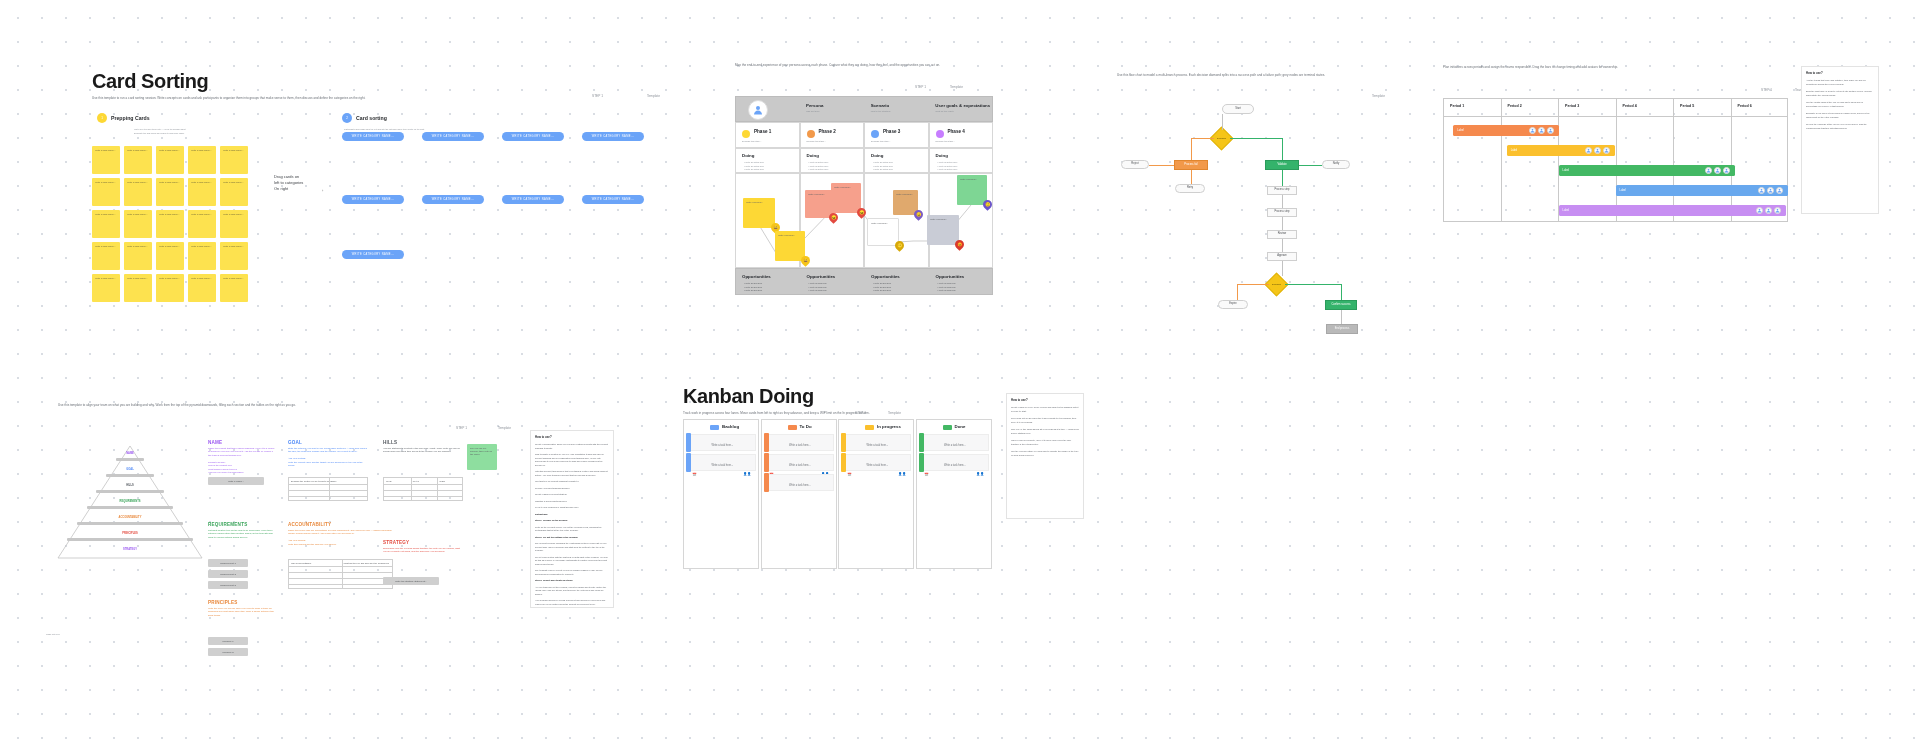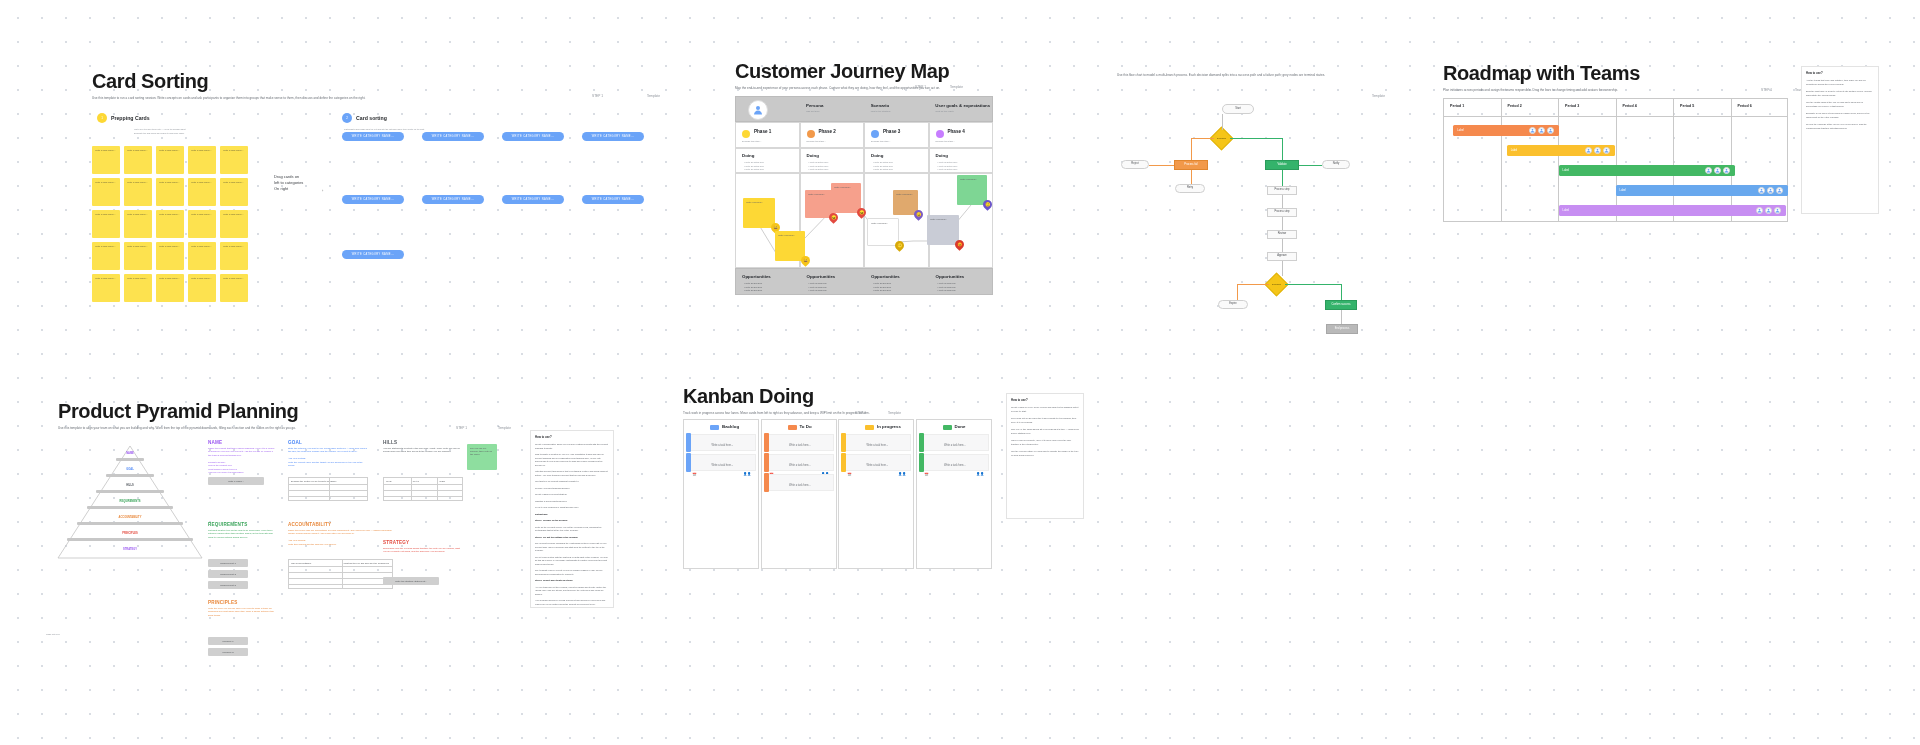--- a/index.html
+++ b/index.html
@@ -205,21 +205,20 @@
       <div class="pill" style="left: 490px; top: 125px; width: 62px;">WRITE CATEGORY NAME...</div>
       <div class="pill" style="left: 250px; top: 180px; width: 62px;">WRITE CATEGORY NAME...</div>
     </div>
   <div class="dragnote" style="left:182px;top:104px;white-space:pre-line;">Drag cards on
 left to categories
 On right</div>
   <div style="position:absolute;left:230px;top:118px;font-size:4px;color:#777">›</div>
 </div>
 
 <div class="board" id="journey" style="left:735px;top:60px;width:270px;height:240px;">
-  <div class="b-title">Customer Journey Map</div>
   <div class="b-sub" style="width:255px">Map the end-to-end experience of your persona across each phase. Capture what they are doing, how they feel, and the opportunities you can act on.</div>
   <div class="b-meta" style="left:180px;top:25px">STEP 1</div>
   <div class="b-meta" style="left:215px;top:25px">Template</div>
   <div id="jm-root" style="position:absolute;left:0;top:36px;width:258px;height:200px;">
       <div class="hdr" style="left: 0px; top: 0px; width: 258px; height: 26px; background: rgb(201, 201, 201); border: 1px solid rgb(188, 188, 188);">
         <div class="avatar-circ" style="position: absolute; left: 12px; top: 3px;">
           <svg width="12" height="12" viewBox="0 0 24 24">
             <circle cx="12" cy="8" r="4" fill="#6ba4f8"></circle>
             <path d="M4 21c0-4.4 3.6-8 8-8s8 3.6 8 8z" fill="#6ba4f8"></path>
           </svg>
@@ -389,21 +388,20 @@
       <div class="ln" style="left: 164.5px; top: 163px; width: 1px; height: 15px;"></div>
       <div class="ln o" style="left: 120px; top: 186px; width: 32px; height: 1px;"></div>
       <div class="ln o" style="left: 120px; top: 186px; width: 1px; height: 16px;"></div>
       <div class="ln g" style="left: 168px; top: 186px; width: 56px; height: 1px;"></div>
       <div class="ln g" style="left: 223.5px; top: 186px; width: 1px; height: 16px;"></div>
       <div class="ln" style="left: 223.5px; top: 212px; width: 1px; height: 14px;"></div>
     </div>
 </div>
 
 <div class="board" id="roadmap" style="left:1443px;top:62px;width:440px;height:200px;">
-  <div class="b-title">Roadmap with Teams</div>
   <div class="b-sub" style="width:270px">Plan initiatives across periods and assign the teams responsible. Drag the bars to change timing and add avatars for ownership.</div>
   <div class="b-meta" style="left:318px;top:26px">STEP 1</div>
   <div class="b-meta" style="left:352px;top:26px">Team Name</div>
   <div id="rm-root" style="position:absolute;left:0;top:36px;width:345px;height:124px;">
       <div class="rtable" style="left: 0px; top: 0px; width: 345px; height: 124px;"></div>
       <div class="rh-lbl" style="left: 7px; top: 6px;">Period 1</div>
       <div style="position: absolute; left: 57.5px; top: 0px; width: 1px; height: 124px; background: rgb(201, 201, 201);"></div>
       <div class="rh-lbl" style="left: 64.5px; top: 6px;">Period 2</div>
       <div style="position: absolute; left: 115px; top: 0px; width: 1px; height: 124px; background: rgb(201, 201, 201);"></div>
       <div class="rh-lbl" style="left: 122px; top: 6px;">Period 3</div>
@@ -615,21 +613,20 @@
         <div class="info-p" style="position: relative; margin-bottom: 4px;">Create a card for every piece of work and park it in the Backlog until it is ready to start.</div>
         <div class="info-p" style="position: relative; margin-bottom: 4px;">Pull a card into To Do when the team commits to it in planning, then move it to In progress.</div>
         <div class="info-p" style="position: relative; margin-bottom: 4px;">Only one or two cards should sit in In progress at a time — finish work before starting more.</div>
         <div class="info-p" style="position: relative; margin-bottom: 4px;">When a card is complete, move it to Done and review the lane together in the retrospective.</div>
         <div class="info-p" style="position: relative; margin-bottom: 4px;">Use the coloured stripe on each card to indicate the squad or the type of work being delivered.</div>
       </div>
   </div>
 </div>
 
 <div class="board" id="pyramid" style="left:58px;top:400px;width:560px;height:285px;">
-  <div class="b-title">Product Pyramid Planning</div>
   <div class="b-sub" style="width:330px">Use this template to align your team on what you are building and why. Work from the top of the pyramid downwards, filling each section and the tables on the right as you go.</div>
   <div class="b-meta" style="left:398px;top:26px">STEP 1</div>
   <div class="b-meta" style="left:440px;top:26px">Template</div>
 
   <div class="pyr" id="pyr-root" style="left:-8px;top:42px;width:160px;height:120px;">
       <svg width="160" height="120">
         <polygon points="80,4 152,116 8,116" fill="none" stroke="#c3c3c3" stroke-width="0.8"></polygon>
       </svg>
       <div class="pyr-lvl" style="left: 0px; top: 10px; width: 160px; color: rgb(155, 89, 240);">NAME</div>
       <div class="pyr-bar" style="left: 66.3448px; top: 16px; width: 27.3103px;"></div>

